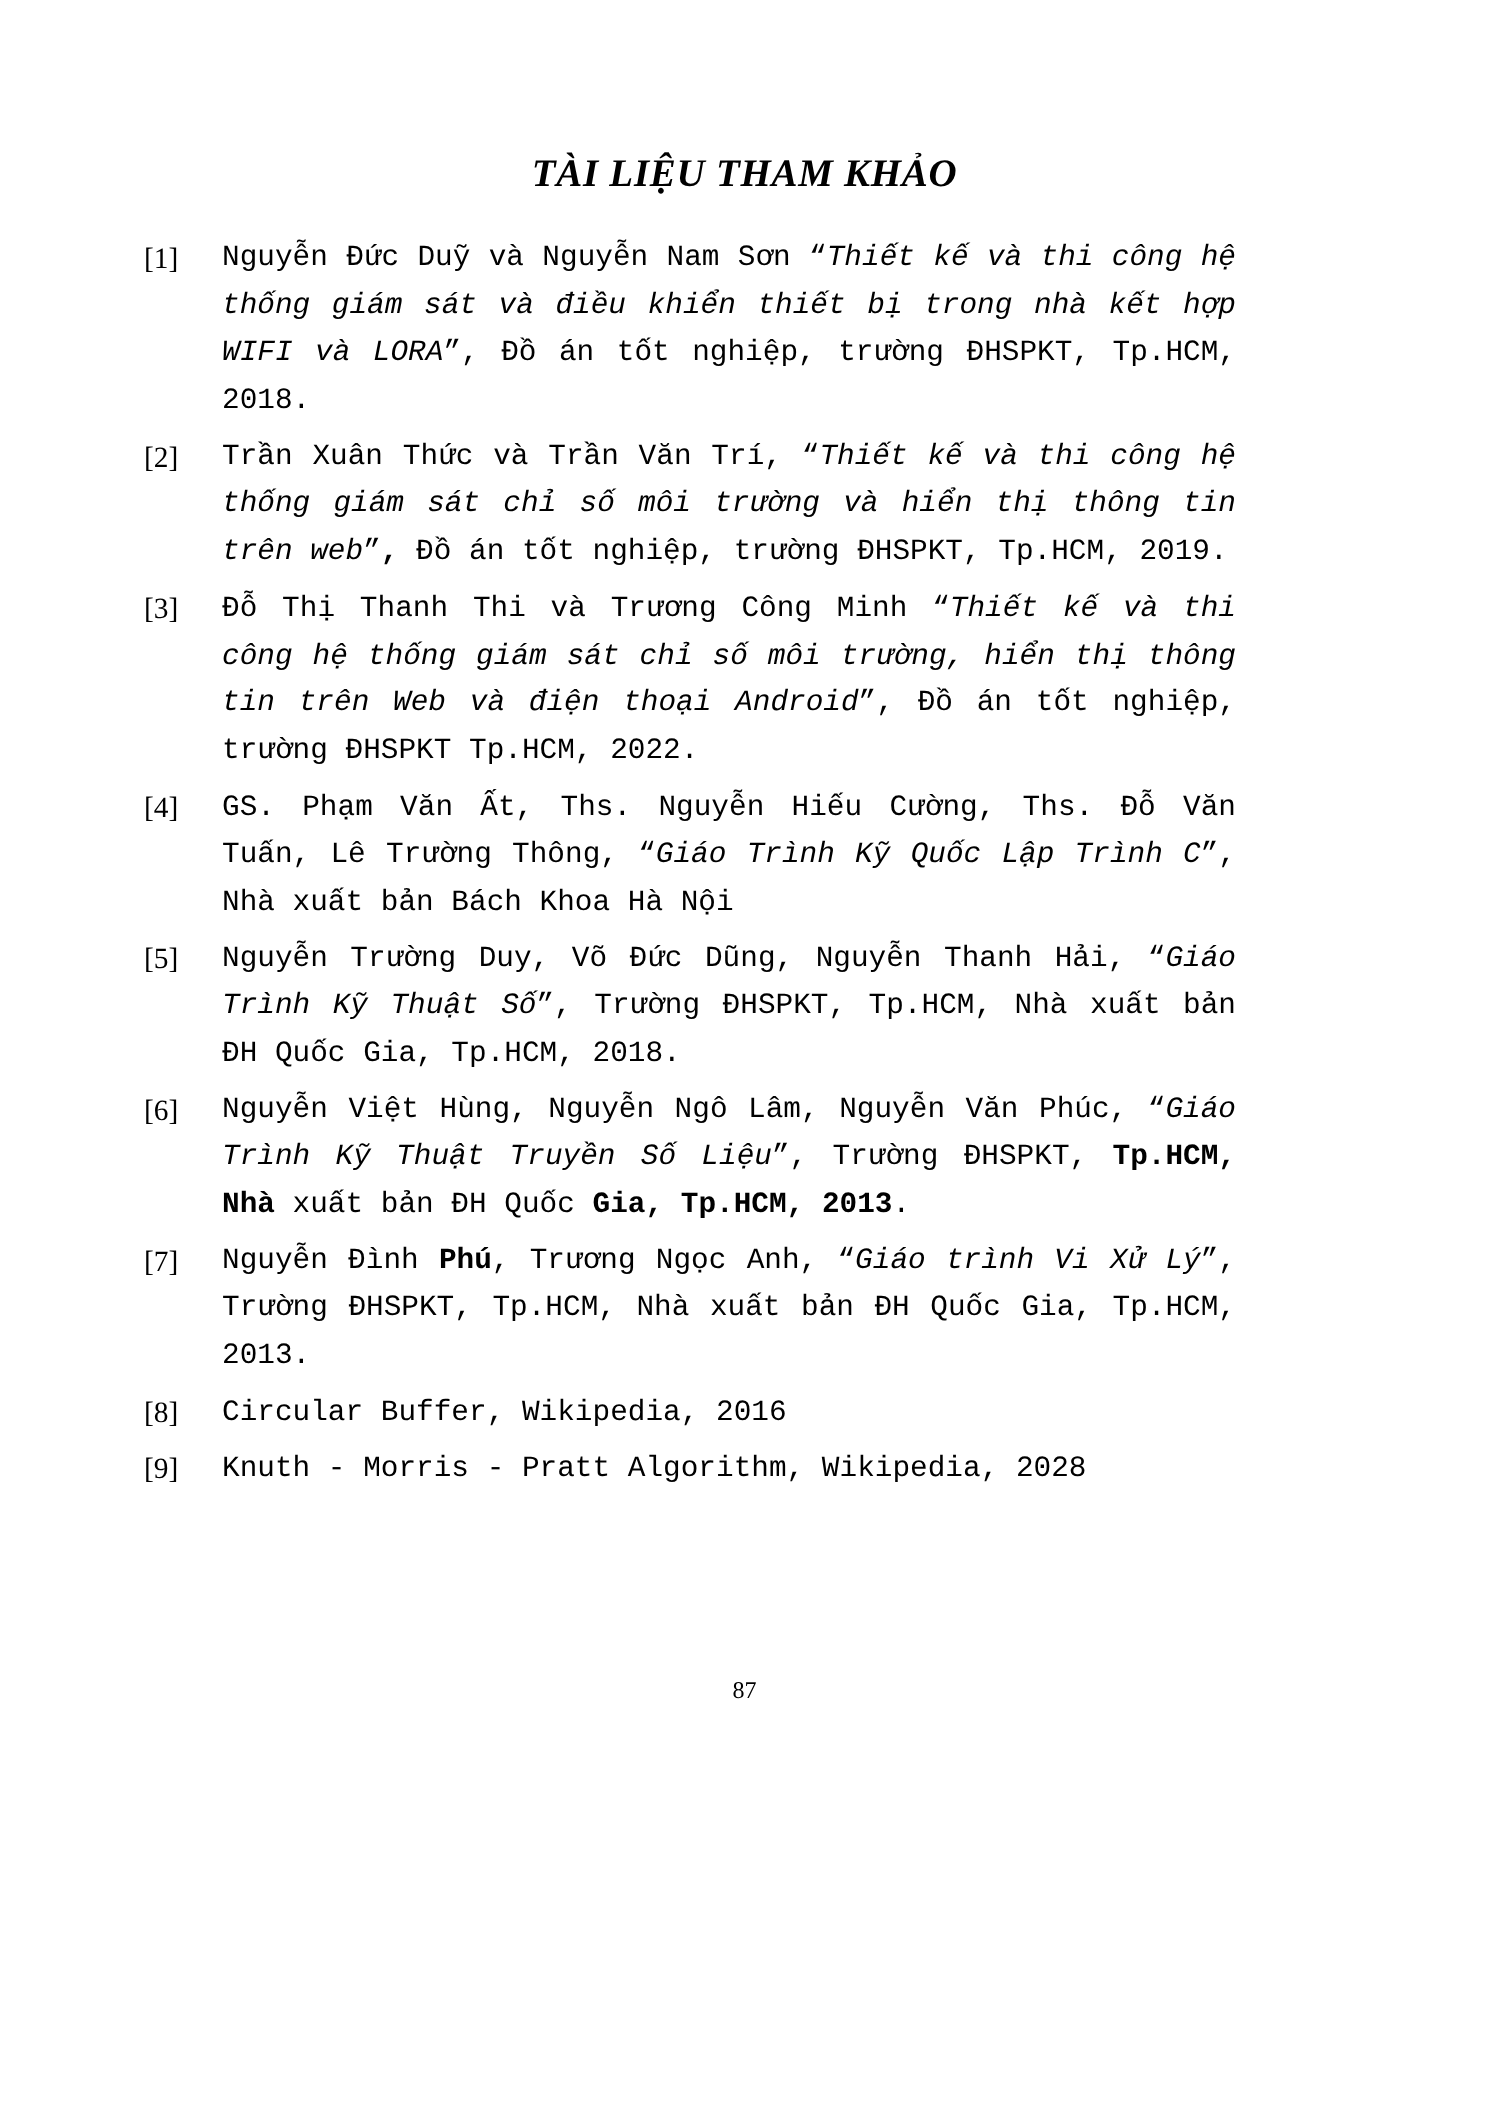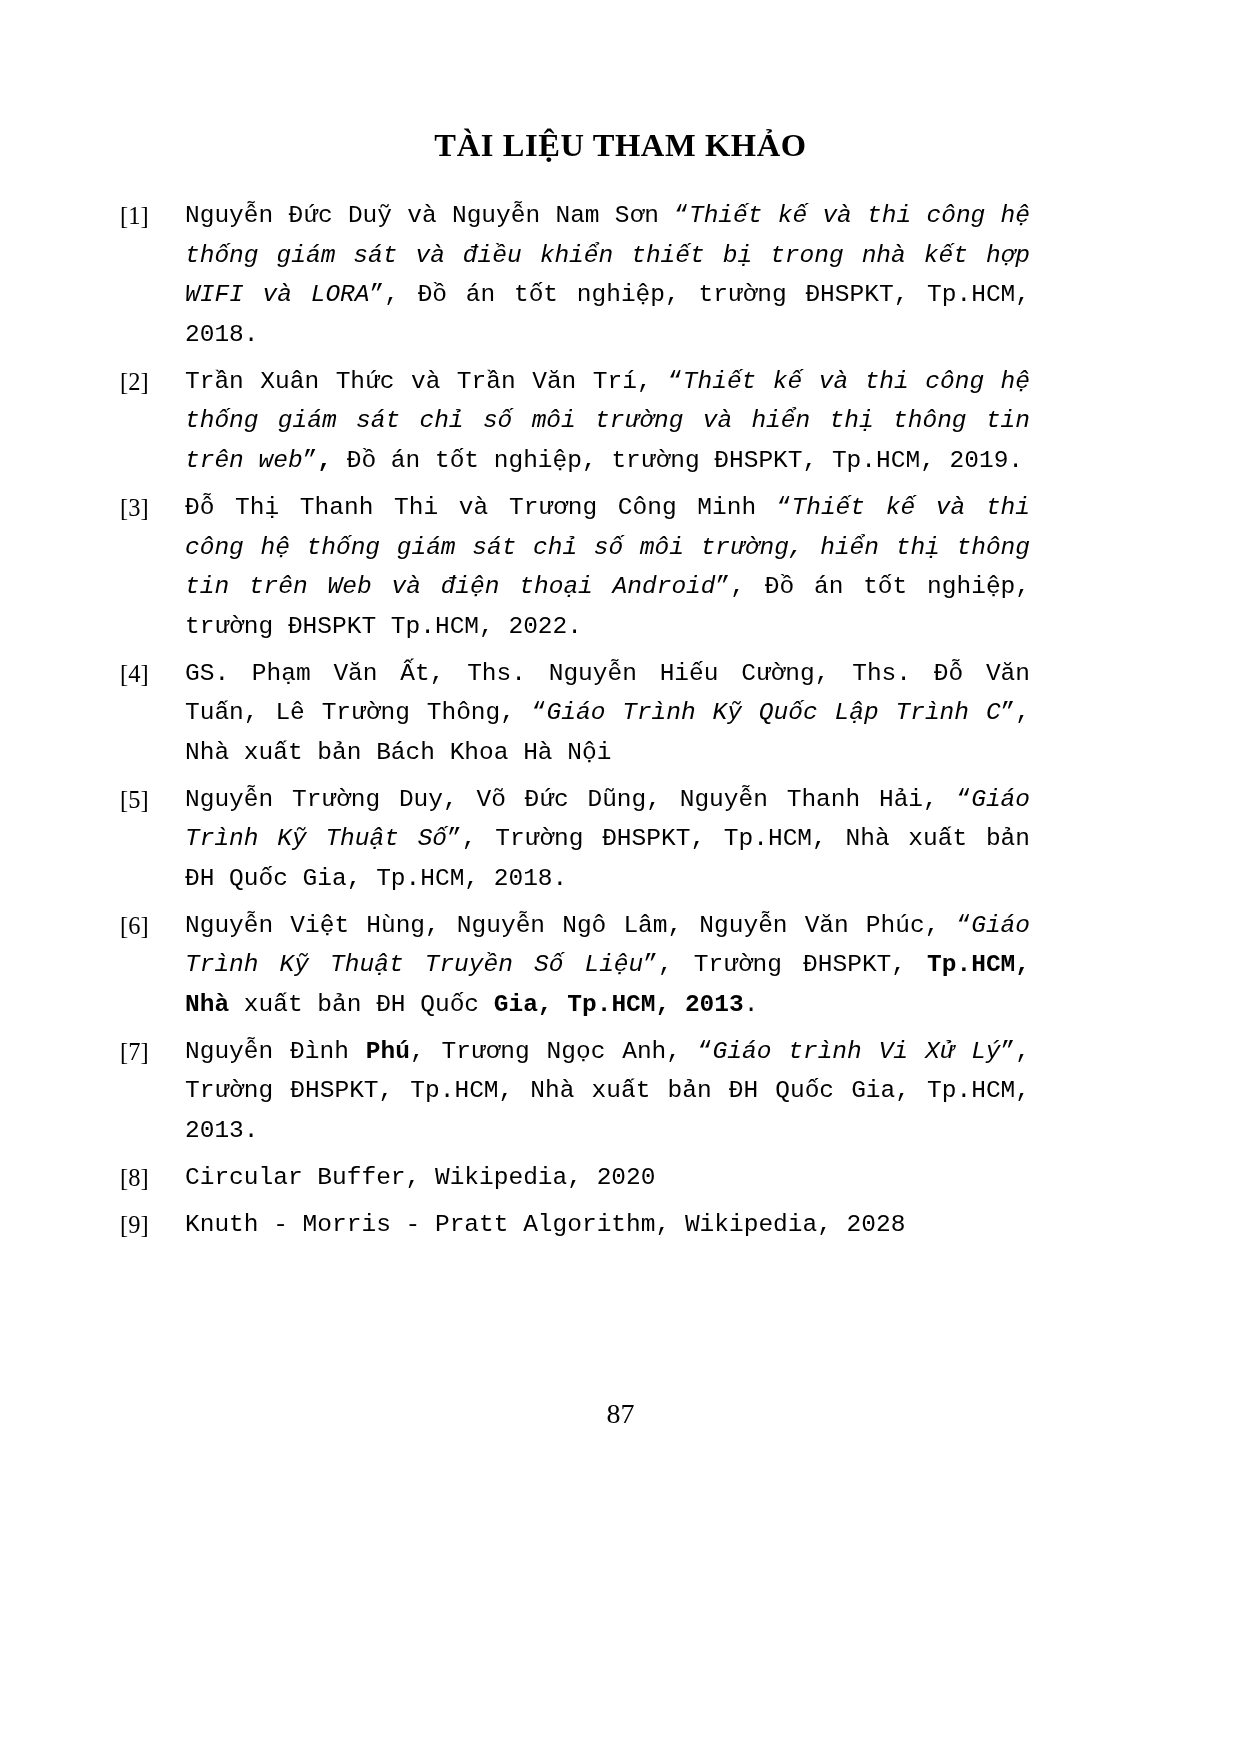--- a/index.html
+++ b/index.html
@@ -24,20 +24,21 @@
     padding: 0;
   }
   .page-title {
     text-align: center;
     font-weight: bold;
     font-size: 32.5px;
     letter-spacing: 0.6px;
     margin: 0;
     padding-top: 126px;
     line-height: 1.2;
+    font-style: italic;
   }
   .ref-list {
     margin: 0;
     padding: 0;
     list-style: none;
     position: absolute;
     left: 120px;
     top: 196px;
     width: 910px;
   }
@@ -67,21 +68,21 @@
   }
   .ref-text b, .ref-text strong {
     font-weight: bold;
   }
   .page-number {
     position: absolute;
     left: 0;
     top: 1398px;
     width: 1241px;
     text-align: center;
-    font-size: 28px;
+    font-size: 20px;
   }
 </style>
 </head>
 <body>
 
 <div class="page">
 
   <h1 class="page-title">TÀI LIỆU THAM KHẢO</h1>
 
   <ul class="ref-list">
@@ -108,21 +109,21 @@
       <li class="ref-item">
         <span class="ref-marker">[6]</span>
         <span class="ref-text">Nguyễn Việt Hùng, Nguyễn Ngô Lâm, Nguyễn Văn Phúc, “<i>Giáo Trình Kỹ Thuật Truyền Số Liệu</i>”, Trường ĐHSPKT, <b>Tp.HCM, Nhà</b> xuất bản ĐH Quốc <b>Gia, Tp.HCM, 2013</b>.</span>
       </li>
       <li class="ref-item">
         <span class="ref-marker">[7]</span>
         <span class="ref-text">Nguyễn Đình <b>Phú</b>, Trương Ngọc Anh, “<i>Giáo trình Vi Xử Lý</i>”, Trường ĐHSPKT, Tp.HCM, Nhà xuất bản ĐH Quốc Gia, Tp.HCM, 2013.</span>
       </li>
       <li class="ref-item">
         <span class="ref-marker">[8]</span>
-        <span class="ref-text">Circular Buffer, Wikipedia, 2020</span>
+        <span class="ref-text">Circular Buffer, Wikipedia, 2016</span>
       </li>
       <li class="ref-item">
         <span class="ref-marker">[9]</span>
         <span class="ref-text">Knuth - Morris - Pratt Algorithm, Wikipedia, 2028</span>
       </li>
     </ul>
 
   <div class="page-number">87</div>
 
 </div>

